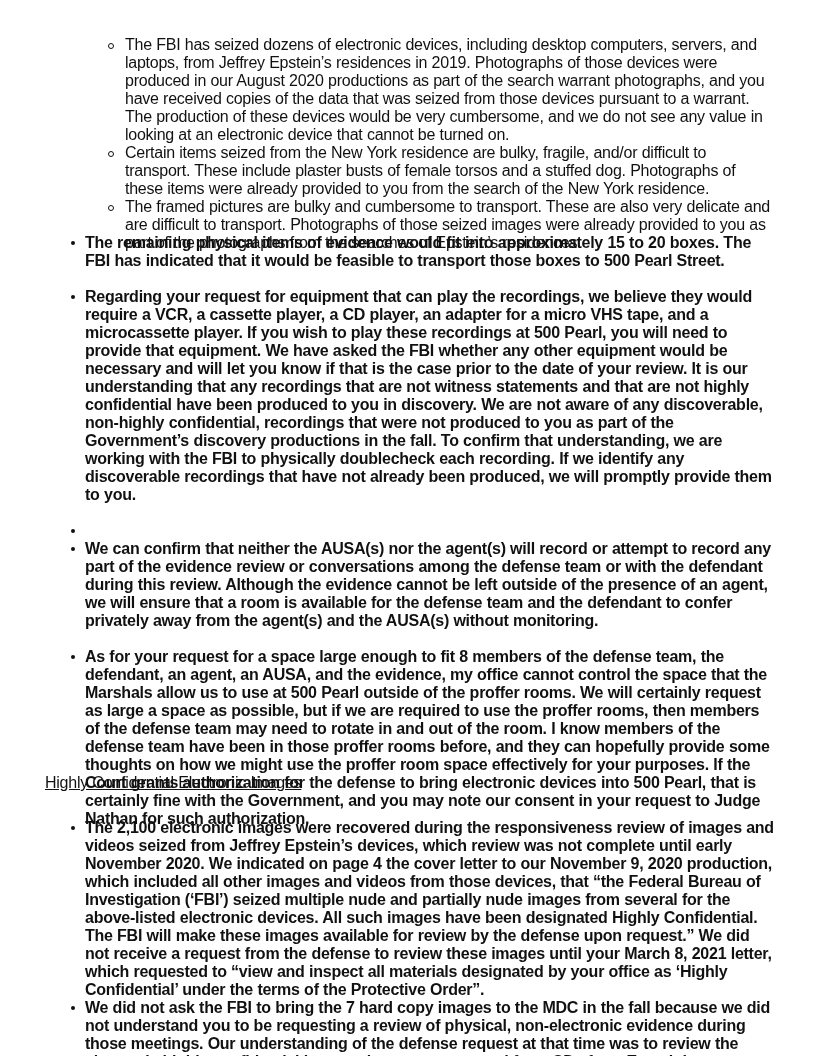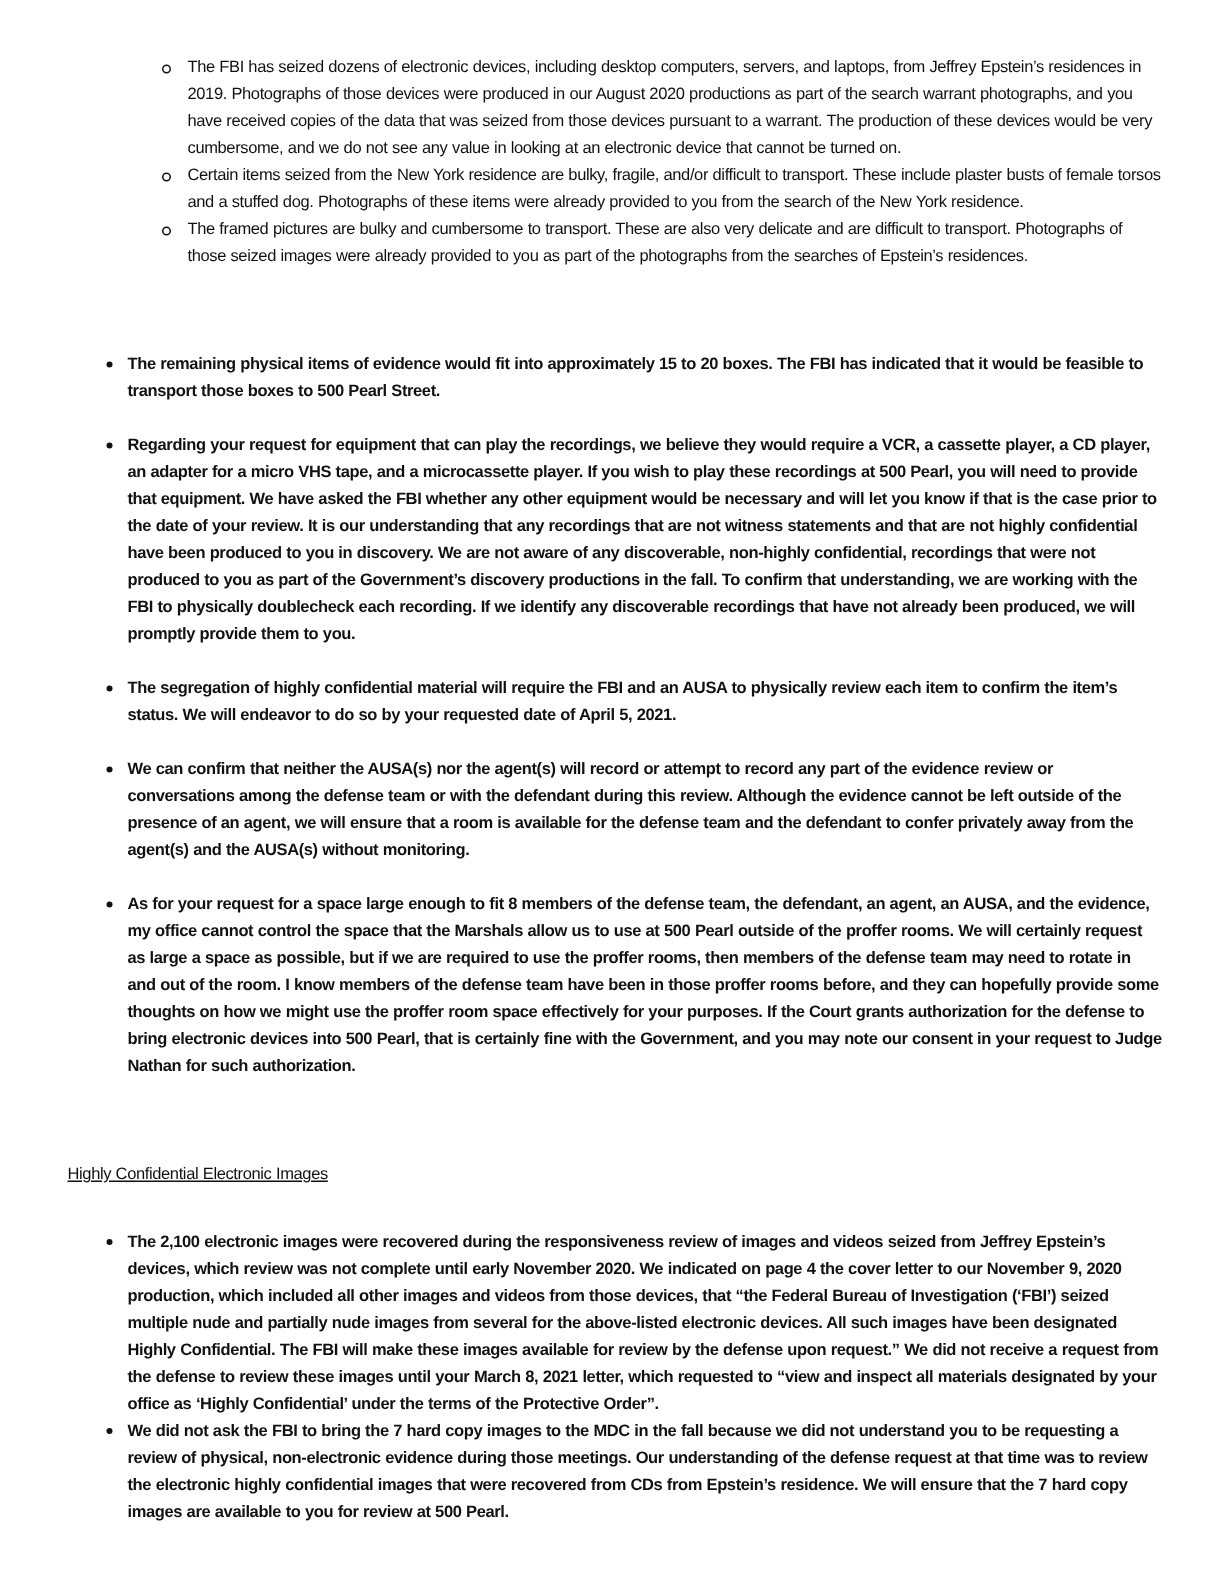--- a/index.html
+++ b/index.html
@@ -5,21 +5,21 @@
   html, body { margin: 0; padding: 0; background: #ffffff; }
   body {
     width: 816px; height: 1056px; position: relative; overflow: hidden;
     font-family: "Liberation Sans", sans-serif;
     color: #111111;
   }
   .page {
     position: absolute; left: 0; top: 0; width: 816px; height: 1056px;
   }
   .txt {
-    font-size: 11px;
+    font-size: 16px;
     line-height: 18px;
     letter-spacing: -0.25px;
     word-spacing: 0.2px;
   }
   .sub-list {
     position: absolute; left: 125px; top: 36px; width: 650px;
     margin: 0; padding: 0; list-style: none;
   }
   .sub-item { position: relative; margin: 0; padding: 0; }
   .sub-bullet {
@@ -67,21 +67,20 @@
       <span>The remaining physical items of evidence would fit into approximately 15 to 20 boxes.  The FBI has indicated that it would be feasible to transport those boxes to 500 Pearl Street.</span>
     </li>
     <li class="gap"></li>
     <li class="main-item">
       <span class="main-bullet"></span>
       <span>Regarding your request for equipment that can play the recordings, we believe they would require a VCR, a cassette player, a CD player, an adapter for a micro VHS tape, and a microcassette player.  If you wish to play these recordings at 500 Pearl, you will need to provide that equipment.  We have asked the FBI whether any other equipment would be necessary and will let you know if that is the case prior to the date of your review.  It is our understanding that any recordings that are not witness statements and that are not highly confidential have been produced to you in discovery.  We are not aware of any discoverable, non-highly confidential, recordings that were not produced to you as part of the Government’s discovery productions in the fall.  To confirm that understanding, we are working with the FBI to physically doublecheck each recording.  If we identify any discoverable recordings that have not already been produced, we will promptly provide them to you.</span>
     </li>
     <li class="gap"></li>
     <li class="main-item">
       <span class="main-bullet"></span>
-      <span>The segregation of highly confidential material will require the FBI and an AUSA to physically review each item to confirm the item’s status.  We will endeavor to do so by your requested date of April 5, 2021.</span>
     </li>
     <li class="gap"></li>
     <li class="main-item">
       <span class="main-bullet"></span>
       <span>We can confirm that neither the AUSA(s) nor the agent(s) will record or attempt to record any part of the evidence review or conversations among the defense team or with the defendant during this review.  Although the evidence cannot be left outside of the presence of an agent, we will ensure that a room is available for the defense team and the defendant to confer privately away from the agent(s) and the AUSA(s) without monitoring.</span>
     </li>
     <li class="gap"></li>
     <li class="main-item">
       <span class="main-bullet"></span>
       <span>As for your request for a space large enough to fit 8 members of the defense team, the defendant, an agent, an AUSA, and the evidence, my office cannot control the space that the Marshals allow us to use at 500 Pearl outside of the proffer rooms.  We will certainly request as large a space as possible, but if we are required to use the proffer rooms, then members of the defense team may need to rotate in and out of the room.  I know members of the defense team have been in those proffer rooms before, and they can hopefully provide some thoughts on how we might use the proffer room space effectively for your purposes.  If the Court grants authorization for the defense to bring electronic devices into 500 Pearl, that is certainly fine with the Government, and you may note our consent in your request to Judge Nathan for such authorization.</span>

